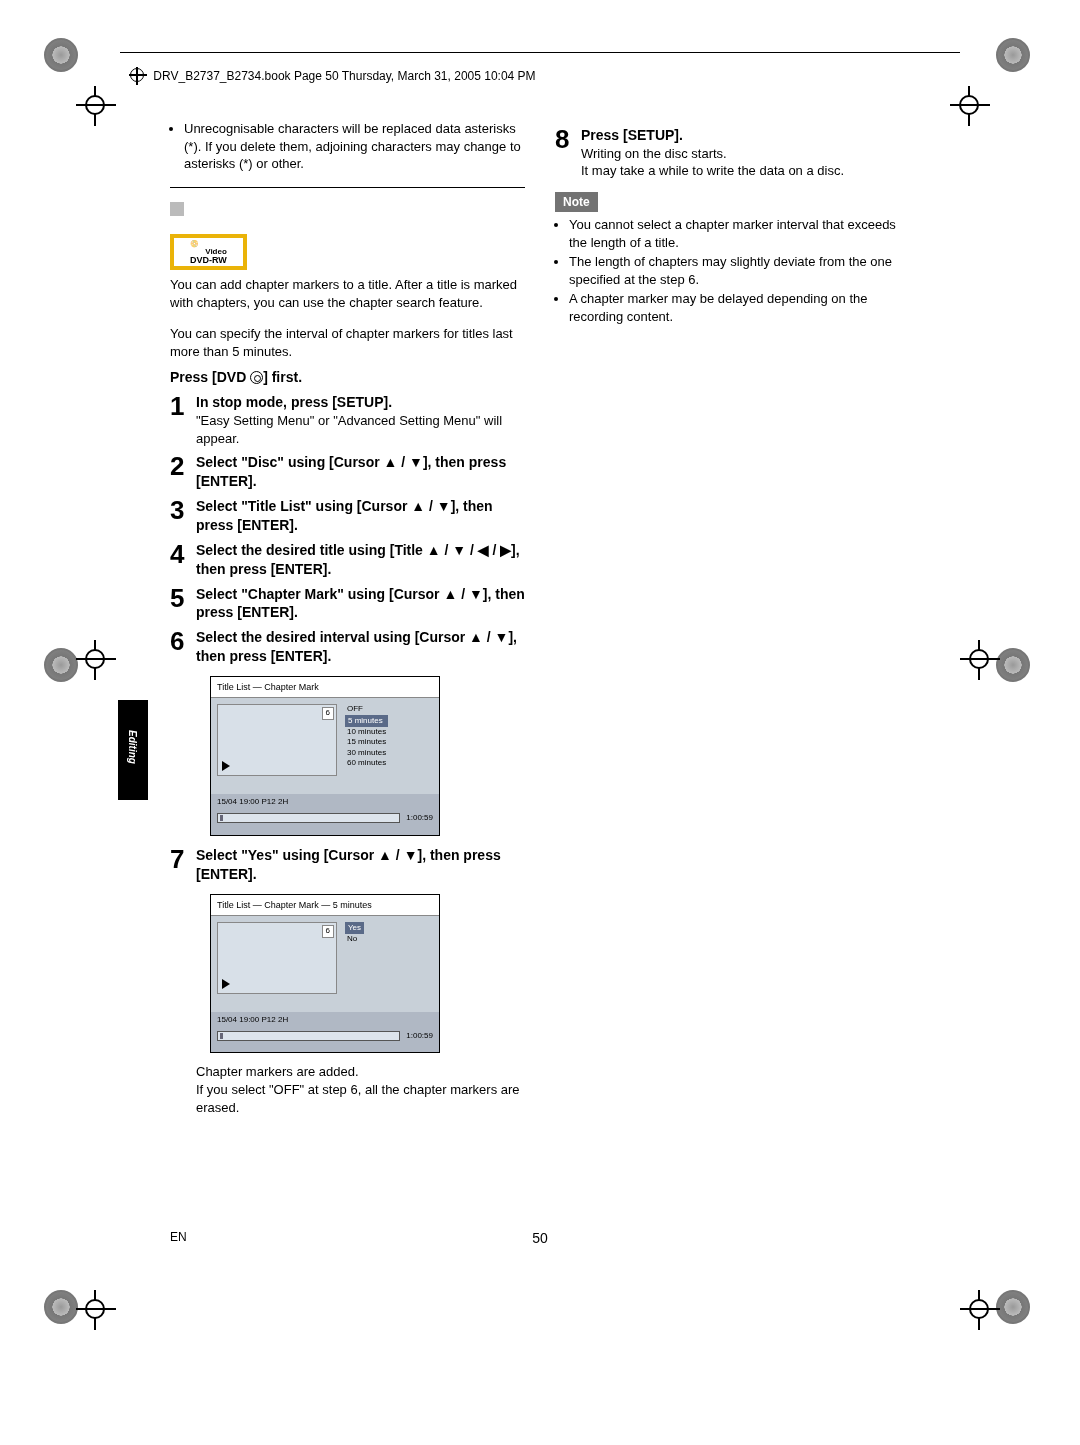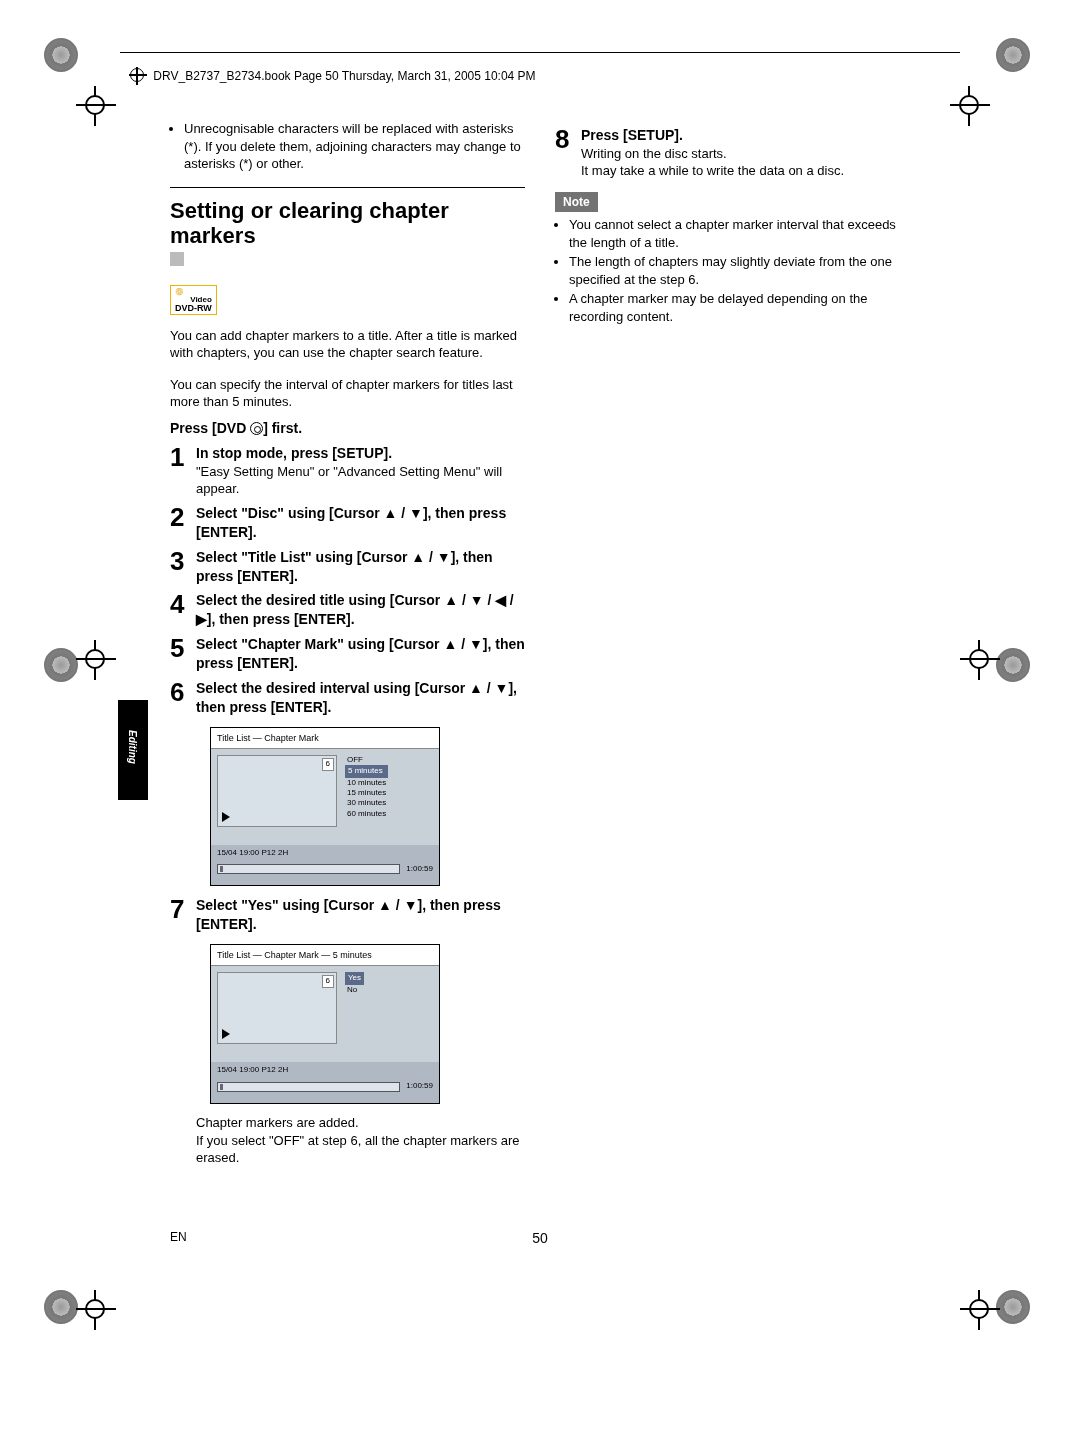--- a/index.html
+++ b/index.html
@@ -53,22 +53,22 @@
   .bullet-list li { list-style: disc; margin-bottom: 2px; }
   .hr { border-top: 1.5px solid #000; margin: 14px 0 10px; }
   .h2 {
     font-size: 22px; font-weight: bold; line-height: 1.15;
   }
   .gray-box {
     display: inline-block; width: 14px; height: 14px;
     background: #bbb; vertical-align: baseline; margin-top: 4px;
   }
   .dvd-badge {
-    display: inline-block; border: 1px solid #eab308; padding: 1px 4px;
-    font-size: 9px; font-weight: bold; margin: 8px 0 12px;
+    display: inline-block; border: 4px solid #eab308; padding: 1px 16px;
+    font-size: 9px; font-weight: bold; margin: 8px 0 6px;
     line-height: 1;
   }
   .dvd-badge .vid { font-size: 8px; display: block; text-align: right; }
   .step-row { display: flex; margin: 6px 0 4px; }
   .step-num { font-size: 26px; font-weight: bold; width: 26px; flex-shrink: 0; line-height: 1; }
   .step-body { flex: 1; }
   .step-title { font-weight: bold; font-size: 14px; }
   .sub { font-weight: bold; font-size: 14px; margin: 8px 0 2px; }
   .screenshot {
     width: 230px; margin: 10px 0 10px 40px; border: 1px solid #000;
@@ -174,26 +174,25 @@
 </div>
 
 <div class="side-tab">
   <span>Editing</span>
 </div>
 
 <div class="content">
 
   <div class="col left">
     <ul class="bullet-list">
-      <li>Unrecognisable characters will be replaced with asterisks (*). If you delete them, adjoining characters may change to asterisks (*) or other.</li>
+      <li>Unrecognisable characters will be replaced data asterisks (*). If you delete them, adjoining characters may change to asterisks (*) or other.</li>
     </ul>
 
     <div class="hr"></div>
 
-    <div class="h2">Setting or clearing chapter markers</div>
     <div class="gray-box"></div>
 
     <div style="margin-top:6px;">
       <span class="dvd-badge">
         <span style="font-size:7px;">📀</span>
         <span class="vid">Video</span>
         <span>DVD-RW</span>
       </span>
     </div>
 
@@ -220,21 +219,21 @@
         </div>
         <div class="step-row">
           <div class="step-num">3</div>
           <div class="step-body">
             <div class="step-title">Select "Title List" using [Cursor ▲ / ▼], then press [ENTER].</div>
           </div>
         </div>
         <div class="step-row">
           <div class="step-num">4</div>
           <div class="step-body">
-            <div class="step-title">Select the desired title using [Cursor ▲ / ▼ / ◀ / ▶], then press [ENTER].</div>
+            <div class="step-title">Select the desired title using [Title ▲ / ▼ / ◀ / ▶], then press [ENTER].</div>
           </div>
         </div>
         <div class="step-row">
           <div class="step-num">5</div>
           <div class="step-body">
             <div class="step-title">Select "Chapter Mark" using [Cursor ▲ / ▼], then press [ENTER].</div>
           </div>
         </div>
         <div class="step-row">
           <div class="step-num">6</div>

